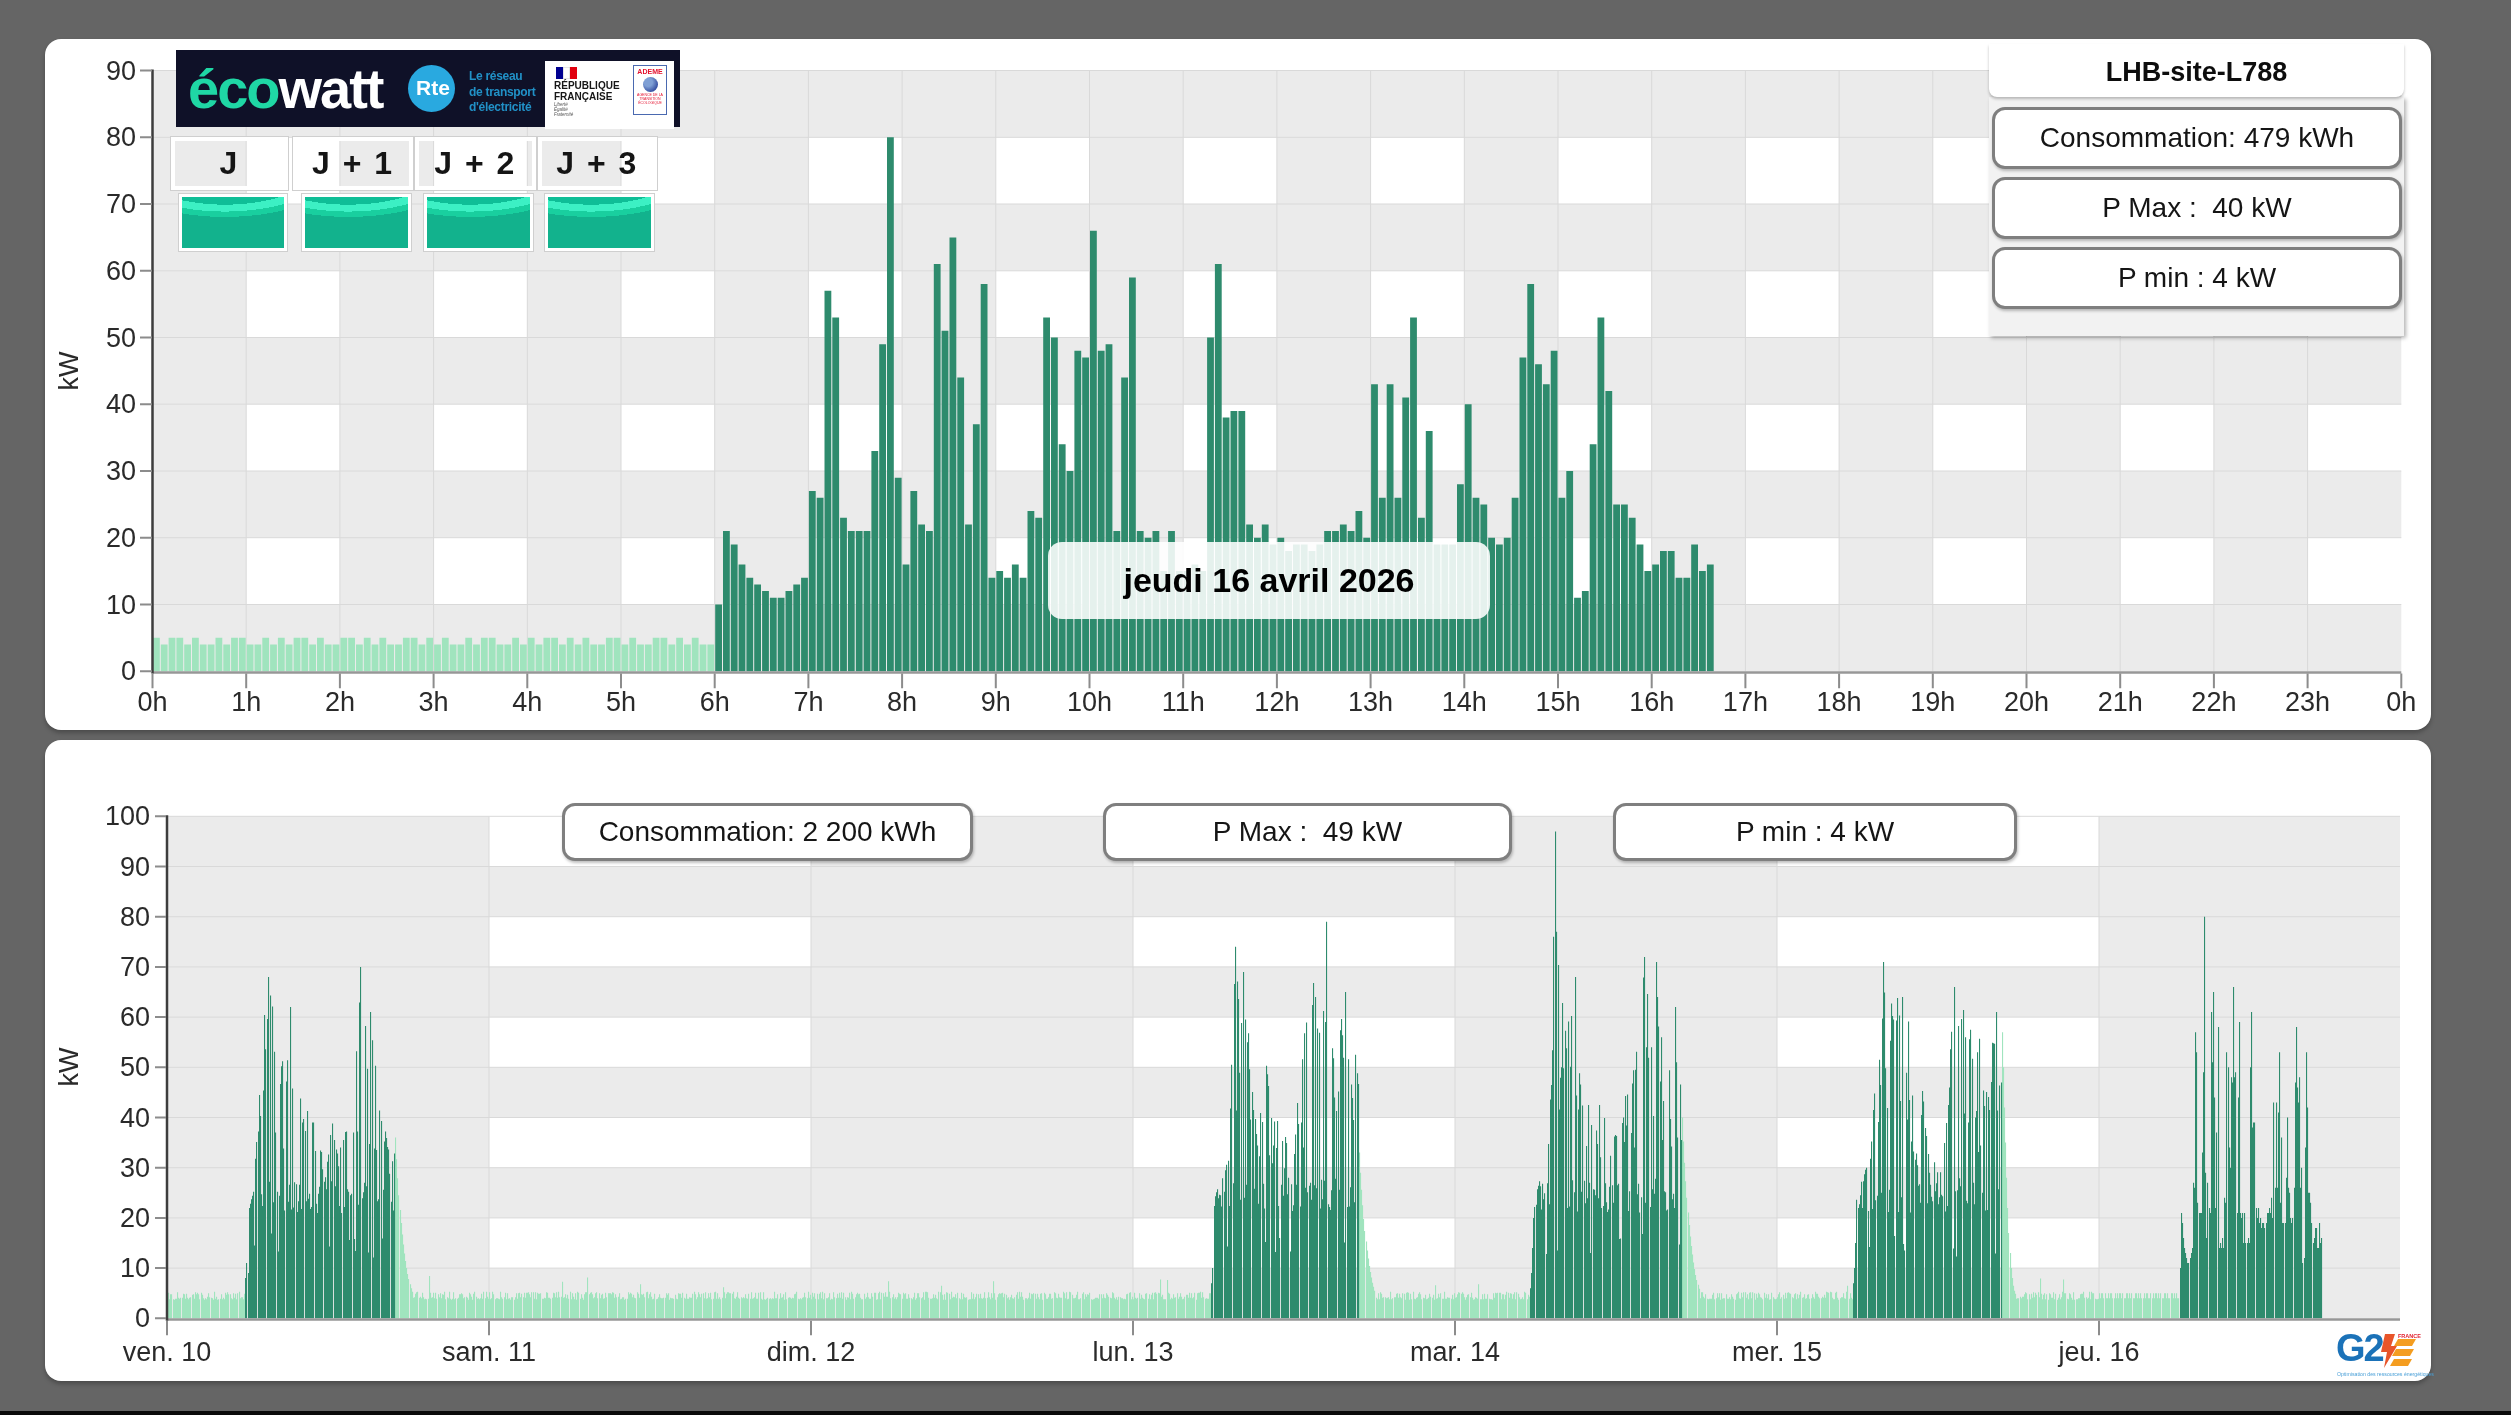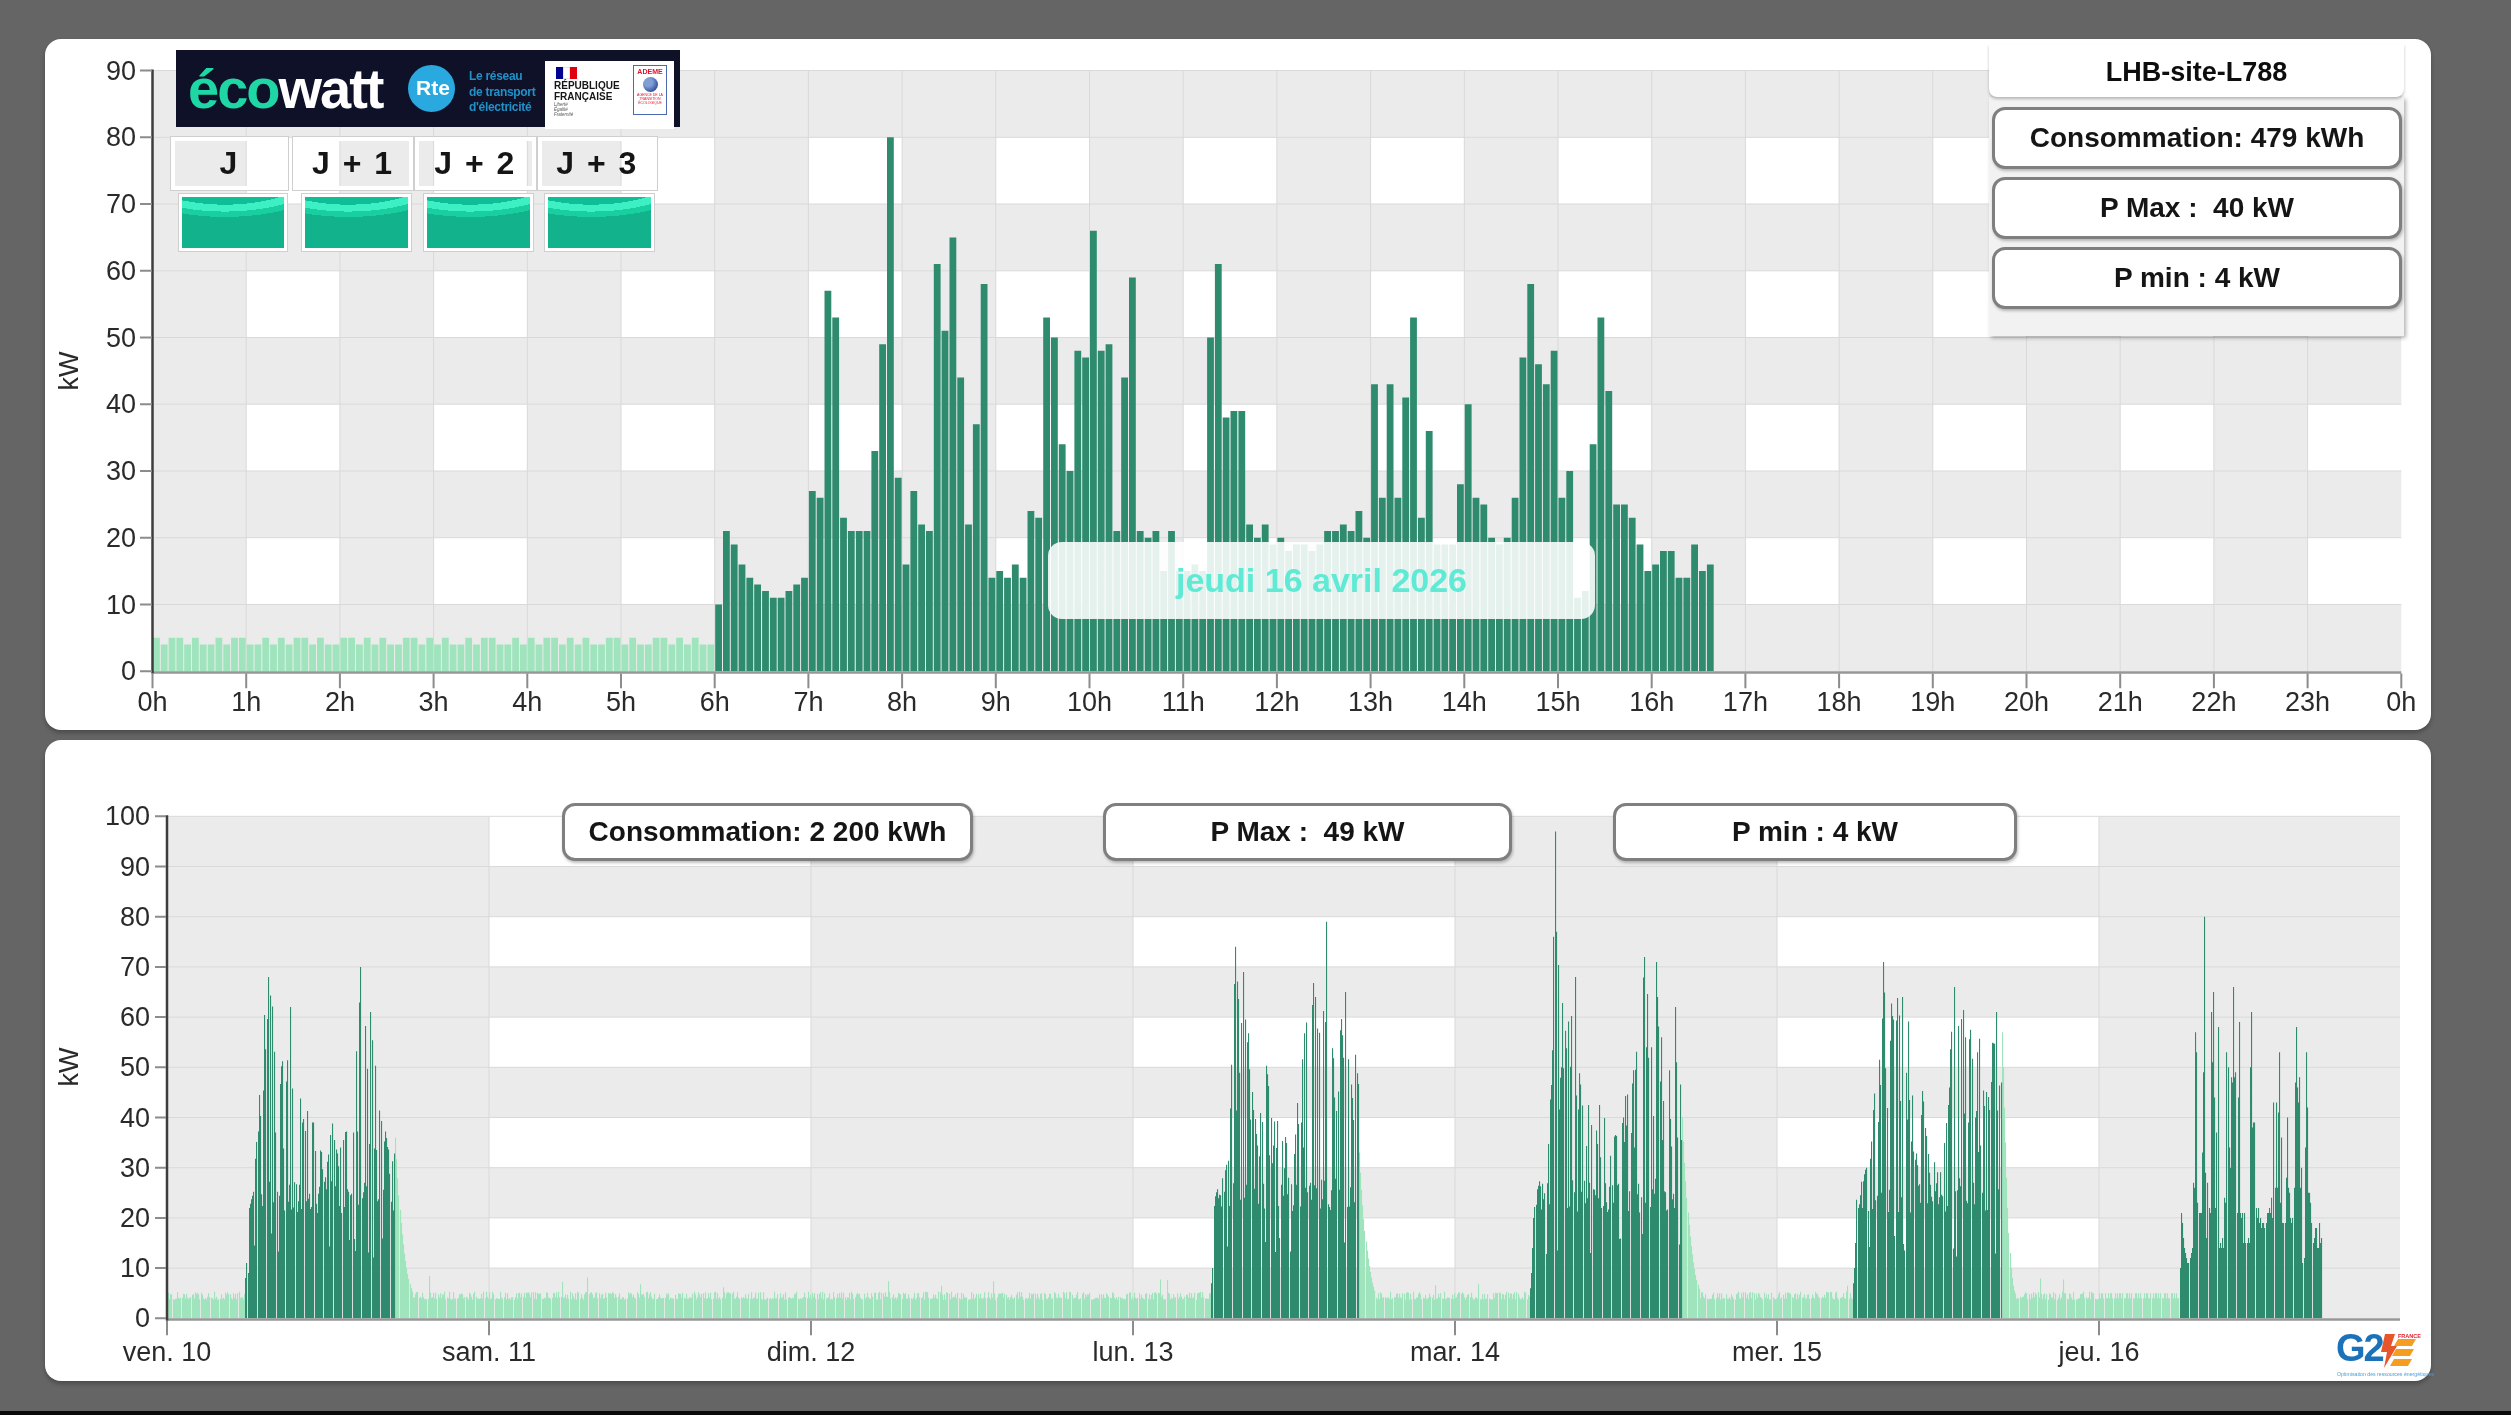--- a/index.html
+++ b/index.html
@@ -4,21 +4,21 @@
 * { margin:0; padding:0; box-sizing:border-box; }
 body { width:2511px; height:1415px; background:#656565; position:relative; overflow:hidden;
        font-family:"Liberation Sans", sans-serif; }
 .panel { position:absolute; left:45px; width:2386px; background:#fff; border-radius:16px; }
 #p1 { top:39px; height:691px; box-shadow:0 3px 4px rgba(0,0,0,0.25); }
 #p2 { top:740px; height:641px; box-shadow:0 3px 4px rgba(0,0,0,0.25); }
 svg { position:absolute; left:0; top:0; }
 .abs { position:absolute; }
 .bigbox { position:absolute; background:#fff; border:3px solid #7f7f7f; border-radius:13px;
   display:flex; align-items:center; justify-content:center; font-size:28px; color:#151515;
-  box-shadow:1px 2px 3px rgba(0,0,0,0.25); white-space:pre;font-weight:bold; }
+  box-shadow:1px 2px 3px rgba(0,0,0,0.25); white-space:pre; }
 </style></head>
 <body>
 <div class="panel" id="p1"></div>
 <div class="panel" id="p2"></div>
 <svg width="2511" height="1415" font-family="Liberation Sans, sans-serif">
 <rect x="152.5" y="604.5" width="2248.8" height="66.7" fill="#ebebeb"></rect>
 <rect x="152.5" y="537.7" width="93.7" height="66.7" fill="#ebebeb"></rect>
 <rect x="339.9" y="537.7" width="93.7" height="66.7" fill="#ebebeb"></rect>
 <rect x="527.3" y="537.7" width="93.7" height="66.7" fill="#ebebeb"></rect>
 <rect x="714.7" y="537.7" width="93.7" height="66.7" fill="#ebebeb"></rect>
@@ -161,22 +161,22 @@
 <text x="167" y="1361" text-anchor="middle" font-size="27" fill="#2a2a2a">ven. 10</text>
 <text x="489" y="1361" text-anchor="middle" font-size="27" fill="#2a2a2a">sam. 11</text>
 <text x="811" y="1361" text-anchor="middle" font-size="27" fill="#2a2a2a">dim. 12</text>
 <text x="1133" y="1361" text-anchor="middle" font-size="27" fill="#2a2a2a">lun. 13</text>
 <text x="1455" y="1361" text-anchor="middle" font-size="27" fill="#2a2a2a">mar. 14</text>
 <text x="1777" y="1361" text-anchor="middle" font-size="27" fill="#2a2a2a">mer. 15</text>
 <text x="2099" y="1361" text-anchor="middle" font-size="27" fill="#2a2a2a">jeu. 16</text>
 <text x="78" y="1067" text-anchor="middle" font-size="27" fill="#2a2a2a" transform="rotate(-90 78 1067)">kW</text>
 </svg>
 
-<div class="abs" style="left:1048px;top:542px;width:547px;height:77px;background:rgba(255,255,255,0.88);
- border-radius:14px;display:flex;align-items:center;justify-content:center;font-size:34px;font-weight:bold;color:#5eead4;">jeudi 16 avril 2026</div>
+<div class="abs" style="left:1048px;top:542px;width:442px;height:77px;background:rgba(255,255,255,0.88);
+ border-radius:14px;display:flex;align-items:center;justify-content:center;font-size:34px;font-weight:bold;color:#000000;">jeudi 16 avril 2026</div>
 
 <div class="abs" style="left:176px;top:50px;width:504px;height:77px;background:#0f1128;"></div>
 <div class="abs" style="left:188px;top:56px;font-size:56px;font-weight:bold;letter-spacing:-2px;color:#fff;"><span style="color:#1fd7a5;">éco</span>watt</div>
 <div class="abs" style="left:408px;top:65px;width:47px;height:47px;border-radius:50%;background:#29a9e0;"></div>
 <div class="abs" style="left:416px;top:76px;font-size:21px;font-weight:bold;color:#fff;">Rte</div>
 <div class="abs" style="left:469px;top:69px;font-size:12px;line-height:15.5px;font-weight:bold;color:#2191c7;letter-spacing:-0.3px;">Le réseau<br>de transport<br>d'électricité</div>
 <div class="abs" style="left:545px;top:61px;width:129px;height:68px;background:#fff;">
   <div class="abs" style="left:11px;top:6px;width:7px;height:12px;background:#000091;"></div>
   <div class="abs" style="left:18px;top:6px;width:7px;height:12px;background:#fff;box-shadow:0 0 0 0.5px #ccc inset;"></div>
   <div class="abs" style="left:25px;top:6px;width:7px;height:12px;background:#e1000f;"></div>

